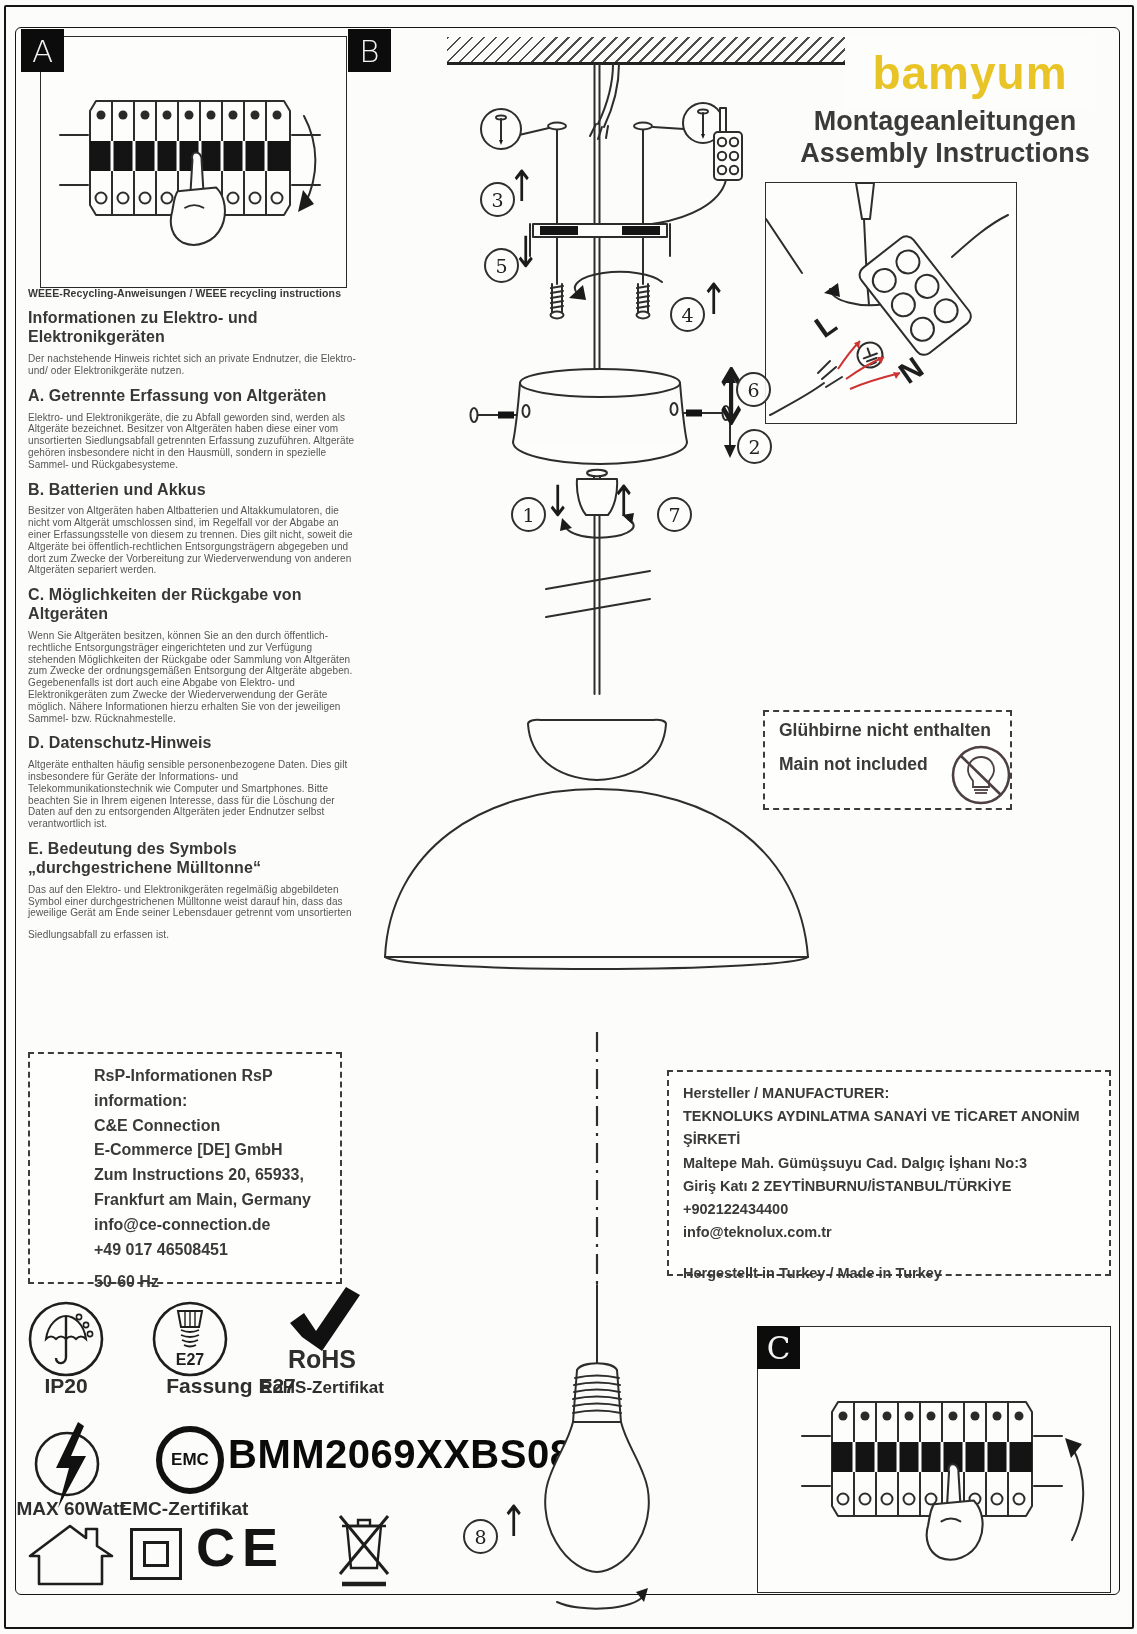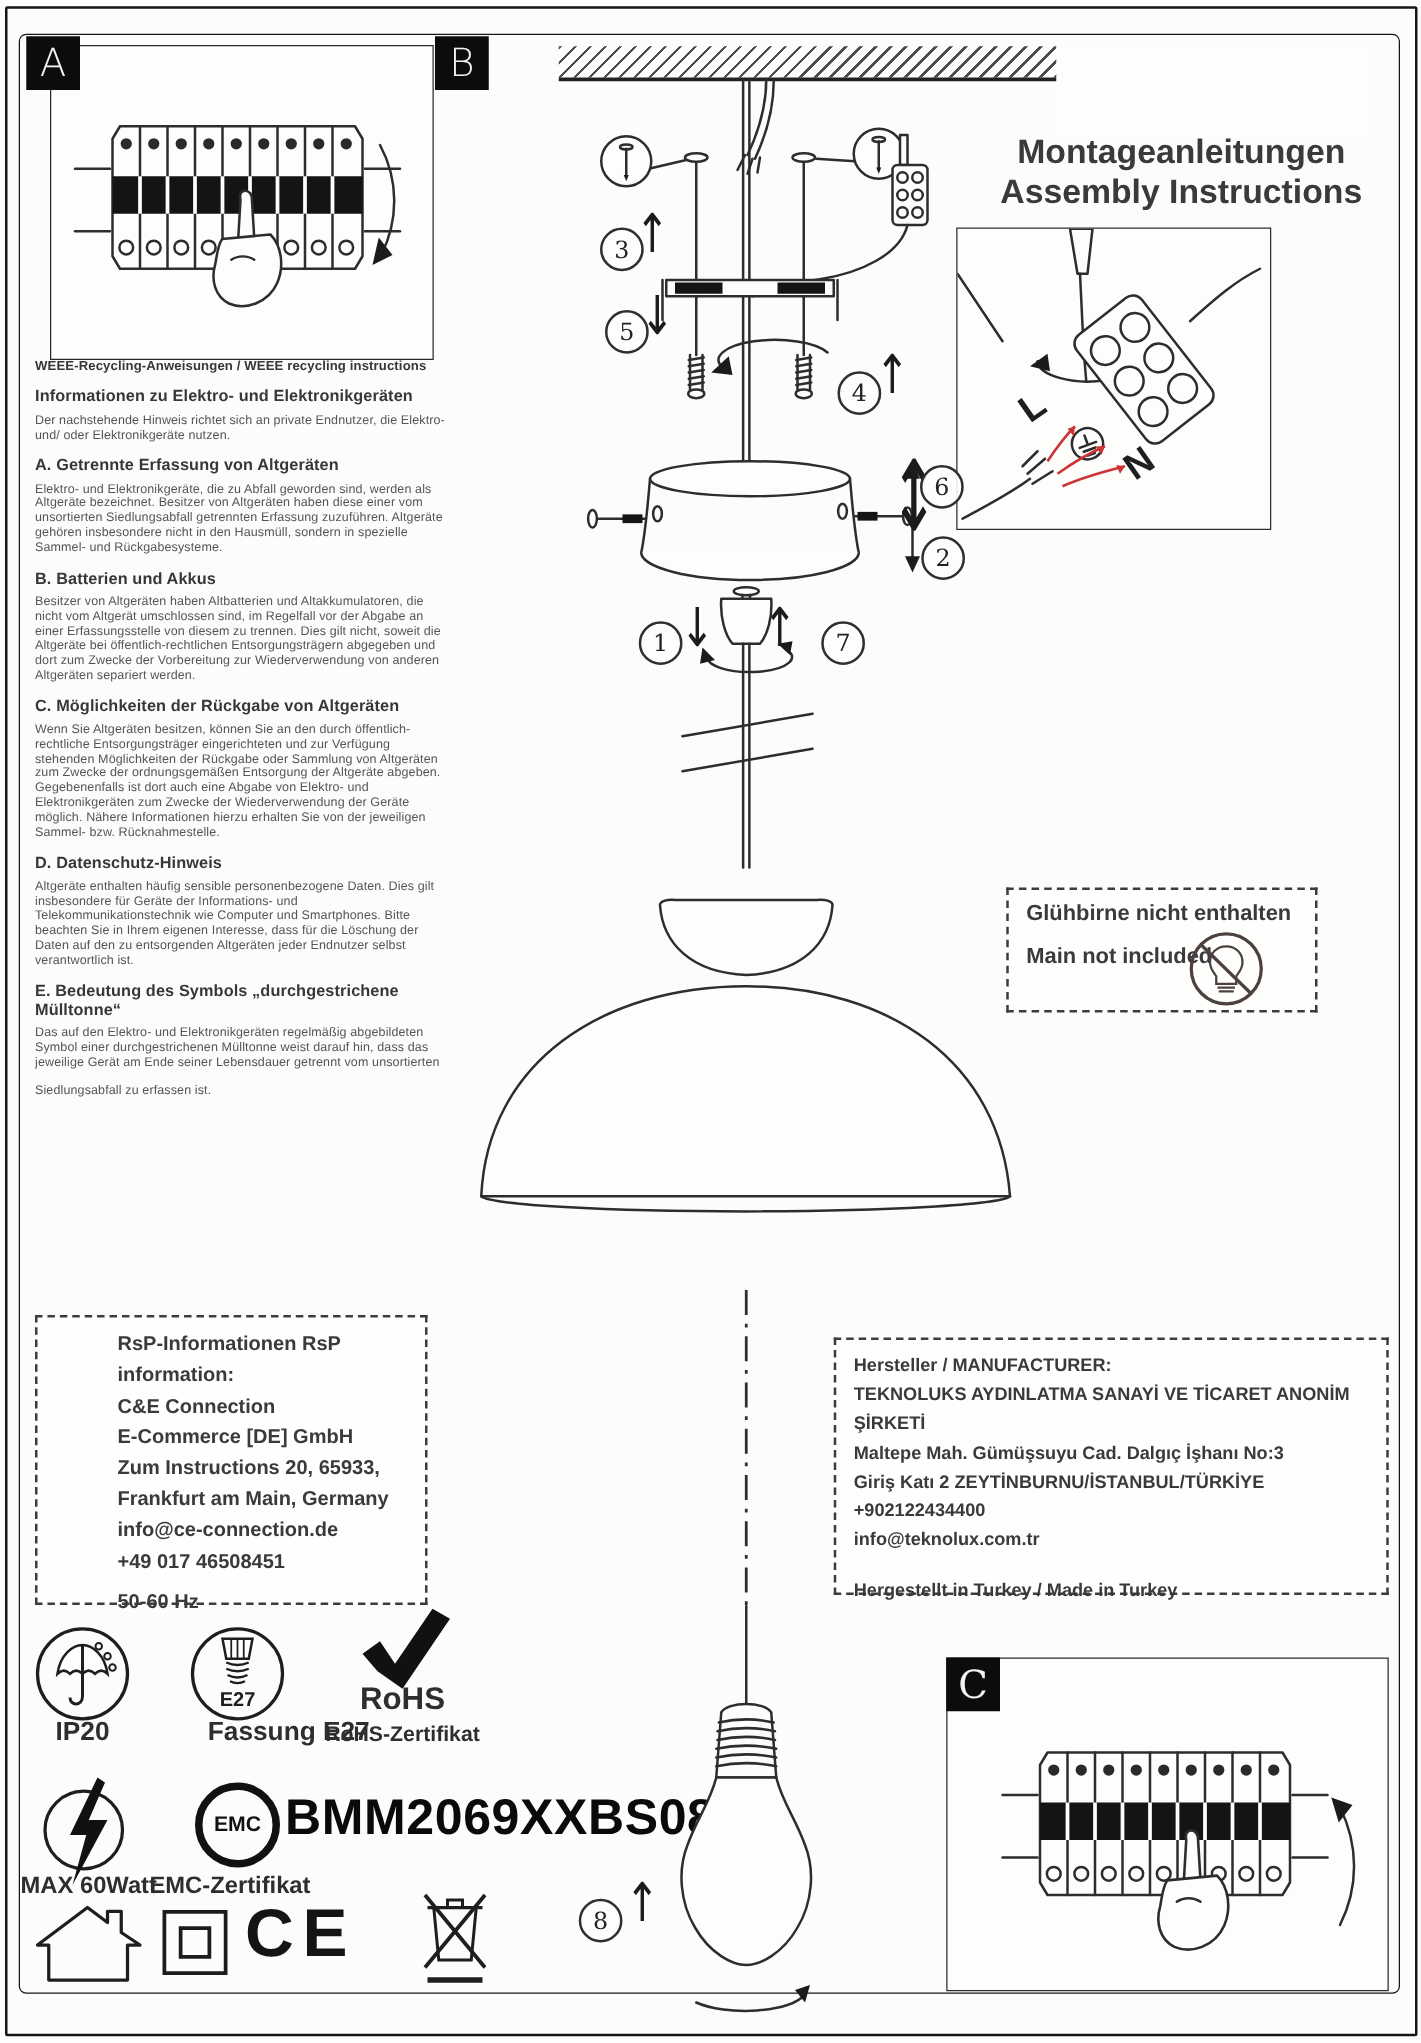--- a/index.html
+++ b/index.html
@@ -10,21 +10,21 @@
   .inner-frame{left:15px;top:27px;width:1103px;height:1566px;border:1.6px solid #151515;border-radius:6px;}
   .panel-box{border:1.6px solid #2a2a2a;background:#fdfdfc;}
   .panel-label{width:43px;height:43px;background:#0c0c0c;color:#f2f2f2;display:flex;align-items:center;
         justify-content:center;font-size:31px;font-weight:300;font-family:"DejaVu Sans",sans-serif;z-index:5;}
   .hatch{background:repeating-linear-gradient(135deg,#4d4d4d 0 2px,transparent 2px 8.5px);
         border-bottom:3px solid #222;}
   .logo{font-size:46px;font-weight:bold;letter-spacing:1px;text-align:center;}
   .doc-title{font-size:27px;font-weight:bold;color:#3a3a3a;text-align:center;line-height:1.15;}
   .weee{width:333px;font-size:10px;line-height:1.18;color:#555;letter-spacing:0.1px;}
   .weee-title{font-size:10.5px;font-weight:bold;color:#373737;margin-bottom:10px;}
-  .weee-h{font-size:13px;font-weight:bold;color:#373737;margin:0 0 6px 0;}
+  .weee-h{font-size:16px;font-weight:bold;color:#373737;margin:0 0 6px 0;}
   .weee-h:empty{display:none;}
   .weee-b{margin:0 0 10px 0;}
   .dashed-box{border:2px dashed #3c3c3c;background:rgba(255,255,255,0.6);}
   .boxtext{font-weight:bold;color:#3a3a3a;}
   .stepnum{width:31px;height:31px;border:2px solid #2f2f2f;border-radius:50%;background:rgba(253,253,252,0.9);
         display:flex;align-items:center;justify-content:center;font-family:"DejaVu Serif",serif;
         font-size:19px;color:#222;z-index:6;}
   .steparrow{font-size:33px;color:#1b1b1b;line-height:1;transform:scaleY(1.3);z-index:6;
         font-family:"DejaVu Sans",sans-serif;}
   .arrow-updown{font-size:46px;transform:scaleY(1.7);}
@@ -113,20 +113,21 @@
   <svg class="abs" style="left:52px;top:78px;" width="285" height="200" viewBox="0 0 285 200">
     <use href="#breaker-art" x="8" y="15"></use>
     <use href="#hand-art" transform="translate(122,82) scale(0.92)"></use>
     <path class="ln" d="M252,38 C267,66 267,98 253,126" stroke-width="2.6"></path>
     <polygon class="ah" points="246,134 262,126 251,112"></polygon>
   </svg>
 
   <div class="abs panel-label" style="left:348px;top:29px;">B</div>
   <div class="abs hatch" style="left:447px;top:37px;width:404px;height:25px;"></div>
   <div class="abs" style="left:845px;top:34px;width:250px;height:76px;background:#fdfdfc;"></div>
+  <div class="abs logo" style="left:845px;top:46px;width:250px;color:#e9c427;">bamyum</div>
   <div class="abs doc-title" style="left:780px;top:106px;width:330px;">Montageanleitungen</div>
   <div class="abs doc-title" style="left:780px;top:138px;width:330px;">Assembly Instructions</div>
 
   <svg class="abs" style="left:370px;top:32px;" width="440" height="950" viewBox="0 0 440 950">
 
     <path class="ln" d="M243,32 C243,55 236,75 228,92"></path>
     <path class="ln" d="M249,32 C249,57 242,78 234,95"></path>
     <g class="ln" stroke-width="3.6">
       <line x1="226" y1="92" x2="220" y2="104"></line>
         <line x1="232" y1="95" x2="228" y2="107"></line>
@@ -313,21 +314,21 @@
     <div class="weee-h">C. Möglichkeiten der Rückgabe von Altgeräten</div>
     <div class="weee-b">Wenn Sie Altgeräten besitzen, können Sie an den durch öffentlich-rechtliche Entsorgungsträger eingerichteten und zur Verfügung stehenden Möglichkeiten der Rückgabe oder Sammlung von Altgeräten zum Zwecke der ordnungsgemäßen Entsorgung der Altgeräte abgeben. Gegebenenfalls ist dort auch eine Abgabe von Elektro- und Elektronikgeräten zum Zwecke der Wiederverwendung der Geräte möglich. Nähere Informationen hierzu erhalten Sie von der jeweiligen Sammel- bzw. Rücknahmestelle.</div>
     <div class="weee-h">D. Datenschutz-Hinweis</div>
     <div class="weee-b">Altgeräte enthalten häufig sensible personenbezogene Daten. Dies gilt insbesondere für Geräte der Informations- und Telekommunikationstechnik wie Computer und Smartphones. Bitte beachten Sie in Ihrem eigenen Interesse, dass für die Löschung der Daten auf den zu entsorgenden Altgeräten jeder Endnutzer selbst verantwortlich ist.</div>
     <div class="weee-h">E. Bedeutung des Symbols „durchgestrichene Mülltonne“</div>
     <div class="weee-b">Das auf den Elektro- und Elektronikgeräten regelmäßig abgebildeten Symbol einer durchgestrichenen Mülltonne weist darauf hin, dass das jeweilige Gerät am Ende seiner Lebensdauer getrennt vom unsortierten</div>
 
     <div class="weee-b">Siedlungsabfall zu erfassen ist.</div>
   </div>
 
-  <div class="abs dashed-box" style="left:805px;top:710px;width:245px;height:96px;">
+  <div class="abs dashed-box" style="left:763px;top:710px;width:245px;height:96px;">
     <div class="boxtext" style="position:absolute;left:14px;top:8px;font-size:17.5px;">Glühbirne nicht enthalten</div>
     <div class="boxtext" style="position:absolute;left:14px;top:42px;font-size:17.5px;">Main not included</div>
   </div>
   <svg class="abs" style="left:948px;top:742px;" width="66" height="66" viewBox="0 0 66 66">
     <circle cx="33" cy="33" r="28" fill="none" stroke="#4d4040" stroke-width="2.6"></circle>
     <g fill="none" stroke="#4d4040" stroke-width="1.8">
       <path d="M33,15 C25,15 20,21 20,28 C20,33 23,36 25,39 L25,45 L41,45 L41,39 C43,36 46,33 46,28 C46,21 41,15 33,15 Z"></path>
       <line x1="26" y1="48" x2="40" y2="48"></line>
         <line x1="27" y1="51" x2="39" y2="51"></line>
     </g>

